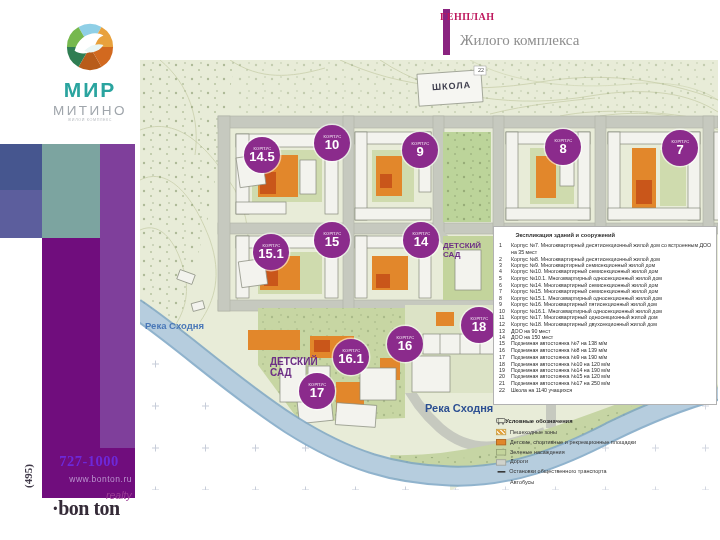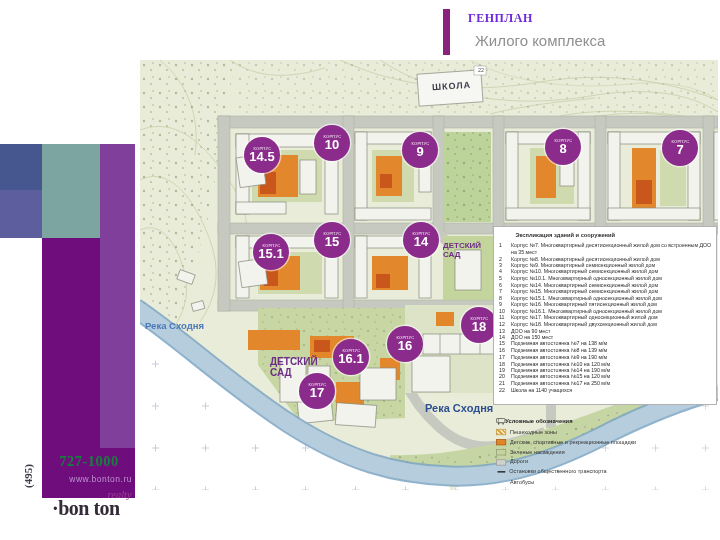--- a/index.html
+++ b/index.html
@@ -13,34 +13,34 @@
   .blk{position:absolute;}
   .blk-darkblue{left:0;top:144px;width:42px;height:46px;background:#46568f;}
   .blk-slate{left:0;top:190px;width:42px;height:48px;background:#5c5e9d;}
   .blk-teal{left:42px;top:144px;width:58px;height:94px;background:#7ca4a0;}
   .blk-purplestrip{left:100px;top:144px;width:35px;height:304px;background:#7f3f9b;}
   .blk-magenta{left:42px;top:238px;width:58px;height:210px;background:#700d7d;}
   .blk-magenta-b{left:42px;top:448px;width:93px;height:50px;background:#700d7d;}
   .areacode{position:absolute;left:0;top:470px;width:56px;text-align:center;
             transform:rotate(-90deg);font-family:"Liberation Serif",serif;
             font-weight:bold;font-size:11px;color:#3f3847;}
-  .phone{position:absolute;left:46px;top:453px;width:86px;text-align:center;color:#15803d;
+  .phone{position:absolute;left:46px;top:453px;width:86px;text-align:center;color:#6d28d9;
          font-family:"Liberation Serif",serif;font-weight:bold;font-size:14.5px;letter-spacing:.5px;}
   .website{position:absolute;left:46px;top:474px;width:86px;text-align:right;color:#bb94cf;
            font-size:8.5px;letter-spacing:.5px;}
   .bonton{position:absolute;left:52px;top:497px;display:inline-block;}
   .bonton .agency{font-family:"Liberation Serif",serif;font-weight:bold;font-size:20px;color:#352b38;letter-spacing:-.5px;}
-  .bonton .realty{position:absolute;right:-12px;top:-8px;font-family:Liberation Serif, serif;
+  .bonton .realty{position:absolute;right:-12px;top:-8px;font-family:Liberation Sans, sans-serif;
                   font-style:italic;font-size:10.5px;color:#9c3f96;}
   
   .hdr-bar{position:absolute;left:443px;top:9px;width:7px;height:46px;background:#8a2380;}
-  .hdr-title{position:absolute;left:468px;top:11px;font-family:"Liberation Serif",serif;
-             font-weight:bold;font-size:12px;color:#6d28d9;letter-spacing:.5px;}
-  .hdr-sub{position:absolute;left:460px;top:32px;font-family:Liberation Sans, sans-serif;
-           font-size:15px;color:#8f8f8f;margin-left:15px;}
+  .hdr-title{position:absolute;left:440px;top:11px;font-family:"Liberation Serif",serif;
+             font-weight:bold;font-size:10px;color:#be185d;letter-spacing:.5px;}
+  .hdr-sub{position:absolute;left:460px;top:32px;font-family:Liberation Serif, serif;
+           font-size:15px;color:#8f8f8f;}
   
   .map{position:absolute;left:140px;top:60px;width:578px;height:430px;overflow:hidden;background:#e8ecd8;}
   .map svg{position:absolute;left:0;top:0;}
   .marker{position:absolute;width:36px;height:36px;border-radius:50%;background:#8b2b8c;
           box-shadow:0 0 0 1.5px rgba(255,255,255,.55);color:#fff;display:flex;flex-direction:column;
           align-items:center;justify-content:center;z-index:5;}
   .mk-w{font-size:6px;line-height:5px;letter-spacing:.4px;transform:scale(.66);}
   .mk-n{font-size:13px;font-weight:bold;line-height:12px;margin-top:-1px;}
   .maplabel{position:absolute;font-weight:bold;z-index:4;}
   .lbl-school{left:292px;top:21px;font-size:9px;color:#3f3f4e;letter-spacing:1px;transform:rotate(-4deg);}
@@ -69,20 +69,35 @@
   .sw-green{background:#c3d49c;}
   .sw-road{background:#cfd2cb;}
   .sw-dash{width:10px;height:2px;border:none;background:#333;margin-left:2px;}
   .sw-bus{border:none;width:13px;height:9px;}
 </style>
 </head>
 <body>
 
 <div class="slide">
 
+  <div class="logo">
+    <svg width="50" height="50" viewBox="0 0 52 52">
+      <path d="M26,26 L14,5.2 A24,24 0 0 1 38,5.2 Z" fill="#8fcfe6"></path>
+      <path d="M26,26 L38,5.2 A24,24 0 0 1 50,26 Z" fill="#e8a13c"></path>
+      <path d="M26,26 L50,26 A24,24 0 0 1 38,46.8 Z" fill="#d2691f"></path>
+      <path d="M26,26 L38,46.8 A24,24 0 0 1 14,46.8 Z" fill="#b85c1a"></path>
+      <path d="M26,26 L14,46.8 A24,24 0 0 1 2,26 Z" fill="#2f7d52"></path>
+      <path d="M26,26 L2,26 A24,24 0 0 1 14,5.2 Z" fill="#76b84e"></path>
+      <path d="M10,30 C14,14 30,8 40,14 C34,16 32,22 30,28 C24,34 16,34 10,30 Z" fill="#ffffff"></path>
+      <path d="M20,30 C26,24 34,22 40,24 C36,30 28,34 20,30 Z" fill="#e9f6f5"></path>
+    </svg>
+    <div class="brand">МИР</div>
+    <div class="district">МИТИНО</div>
+    <div class="tagline">ЖИЛОЙ КОМПЛЕКС</div>
+  </div>
 
   <div class="blk blk-darkblue"></div>
   <div class="blk blk-slate"></div>
   <div class="blk blk-teal"></div>
   <div class="blk blk-purplestrip"></div>
   <div class="blk blk-magenta"></div>
   <div class="blk blk-magenta-b"></div>
 
   <div class="areacode">(495)</div>
   <div class="phone">727-1000</div>

